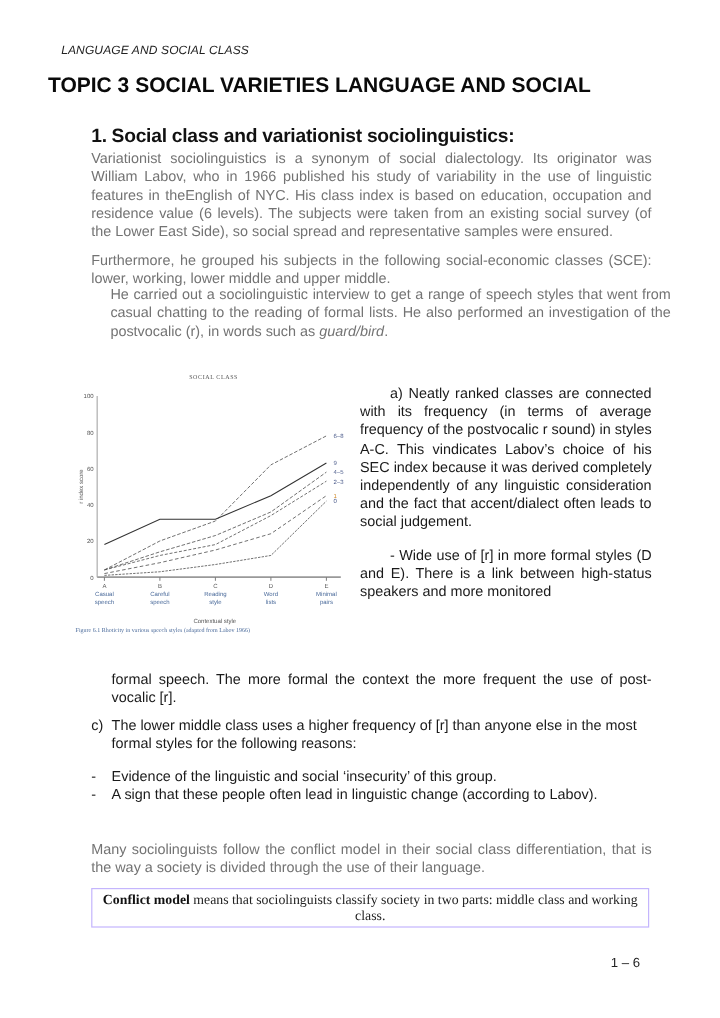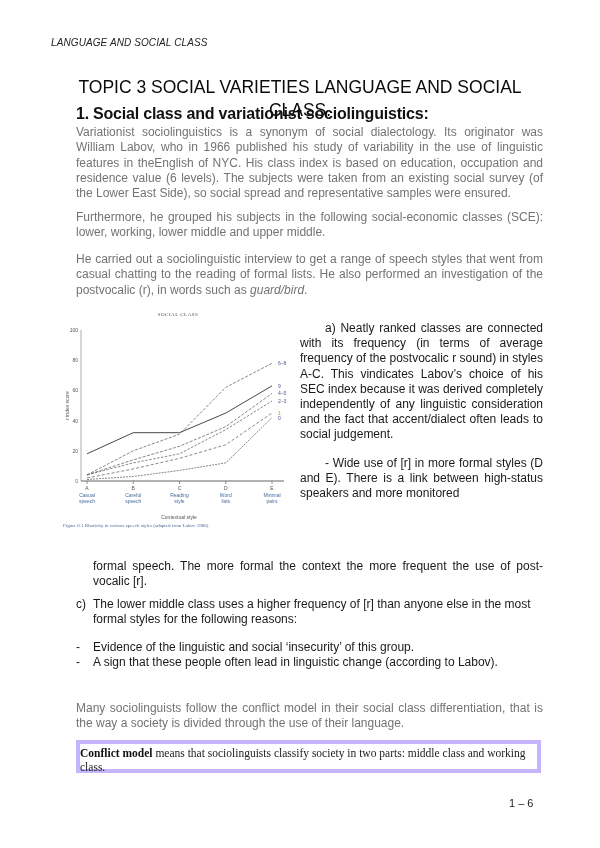--- a/index.html
+++ b/index.html
@@ -1,54 +1,53 @@
 <!DOCTYPE html>
 <html><head>
 <meta charset="utf-8">
 <style>
   html, body { margin: 0; padding: 0; background: #ffffff; }
   body { width: 600px; height: 848px; position: relative; overflow: hidden;
          font-family: "Liberation Sans", sans-serif; color: #111; }
   .page { position: absolute; left: 0; top: 0; width: 600px; height: 756px; }
   .running-head { position: absolute; left: 51px; top: 37px; font-size: 10px; font-style: italic; color: #222; letter-spacing: 0.1px; }
-  .title { position: absolute; left: 40px; top: 76px; width: 520px; text-align: center; font-weight: normal; font-size: 17.5px; line-height: 23px; color: #0a0a0a; }
+  .title { position: absolute; left: 40px; top: 60px; width: 520px; text-align: left; font-weight: bold; font-size: 17.5px; line-height: 23px; color: #0a0a0a; }
   .h1 { position: absolute; left: 76px; top: 105px; font-weight: bold; font-size: 16px; letter-spacing: -0.2px; }
   .h1 .num { display: inline-block; width: 17px; }
   .para { position: absolute; left: 76px; width: 467px; font-size: 12px; line-height: 15.3px; text-align: justify; color: #737373; }
   .para.p1 { top: 125px; }
   .para.p2 { top: 210px; }
-  .para.p3 { top: 252px; }
+  .para.p3 { top: 238px; margin-left: 16px; }
   .para em { font-style: italic; }
   .chart { position: absolute; left: 60px; top: 305px; width: 240px; height: 230px; }
   .chart svg { display: block; }
   .col-text { position: absolute; left: 300px; top: 321px; width: 243px; font-size: 12px; line-height: 15.2px; text-align: justify; color: #1a1a1a; }
   .col-text .indent { text-indent: 25px; }
   .col-text .gap { height: 13px; }
   .cont { position: absolute; left: 93px; top: 559px; width: 450px; font-size: 12px; line-height: 15.3px; text-align: justify; color: #1a1a1a; }
   .item-c { position: absolute; left: 76px; top: 597px; width: 467px; font-size: 12px; line-height: 15.3px; color: #1a1a1a; display: flex; }
   .item-c .mark { width: 17px; flex: none; }
   .dash-list { position: absolute; left: 76px; top: 640px; width: 467px; font-size: 12px; line-height: 15.3px; color: #1a1a1a; }
   .dash-list .row { display: flex; }
   .dash-list .mark { width: 17px; flex: none; }
   .para.p4 { top: 701px; }
-  .box { position: absolute; left: 76px; top: 740px; width: 465px; height: 33px; border: 4px solid #c4b5fd; box-sizing: border-box;
-         font-family: "Liberation Serif", serif; font-size: 11.5px; line-height: 14px; text-align: left; padding-top: 2px; color: #222; }
+  .box { position: absolute; left: 76px; top: 740px; width: 465px; height: 33px; border: 1px solid #c4b5fd; box-sizing: border-box;
+         font-family: "Liberation Serif", serif; font-size: 11.5px; line-height: 14px; text-align: center; padding-top: 2px; color: #222; }
   .box b { font-weight: bold; color: #111; }
   .page-num { position: absolute; left: 509px; top: 797px; font-size: 11px; color: #222; }
 </style>
 </head>
 <body>
 
 <div class="page">
 
   <div class="running-head">LANGUAGE AND SOCIAL CLASS</div>
 
   <div class="title">
     <div>TOPIC 3 SOCIAL VARIETIES LANGUAGE AND SOCIAL</div>
-    <div>CLASS.</div>
   </div>
 
   <div class="h1">
     <span class="num">1.</span><span>Social class and variationist sociolinguistics:</span>
   </div>
 
   <div class="para p1">Variationist sociolinguistics is a synonym of social dialectology. Its originator was William Labov, who in 1966 published his study of variability in the use of linguistic features in theEnglish of NYC. His class index is based on education, occupation and residence value (6 levels). The subjects were taken from an existing social survey (of the Lower East Side), so social spread and representative samples were ensured.</div>
   <div class="para p2">Furthermore, he grouped his subjects in the following social-economic classes (SCE): lower, working, lower middle and upper middle.</div>
   <div class="para p3"><span>He carried out a sociolinguistic interview to get a range of speech styles that went from casual chatting to the reading of formal lists. He also performed an investigation of the postvocalic (r), in words such as </span><em>guard/bird</em><span>.</span></div>
 

